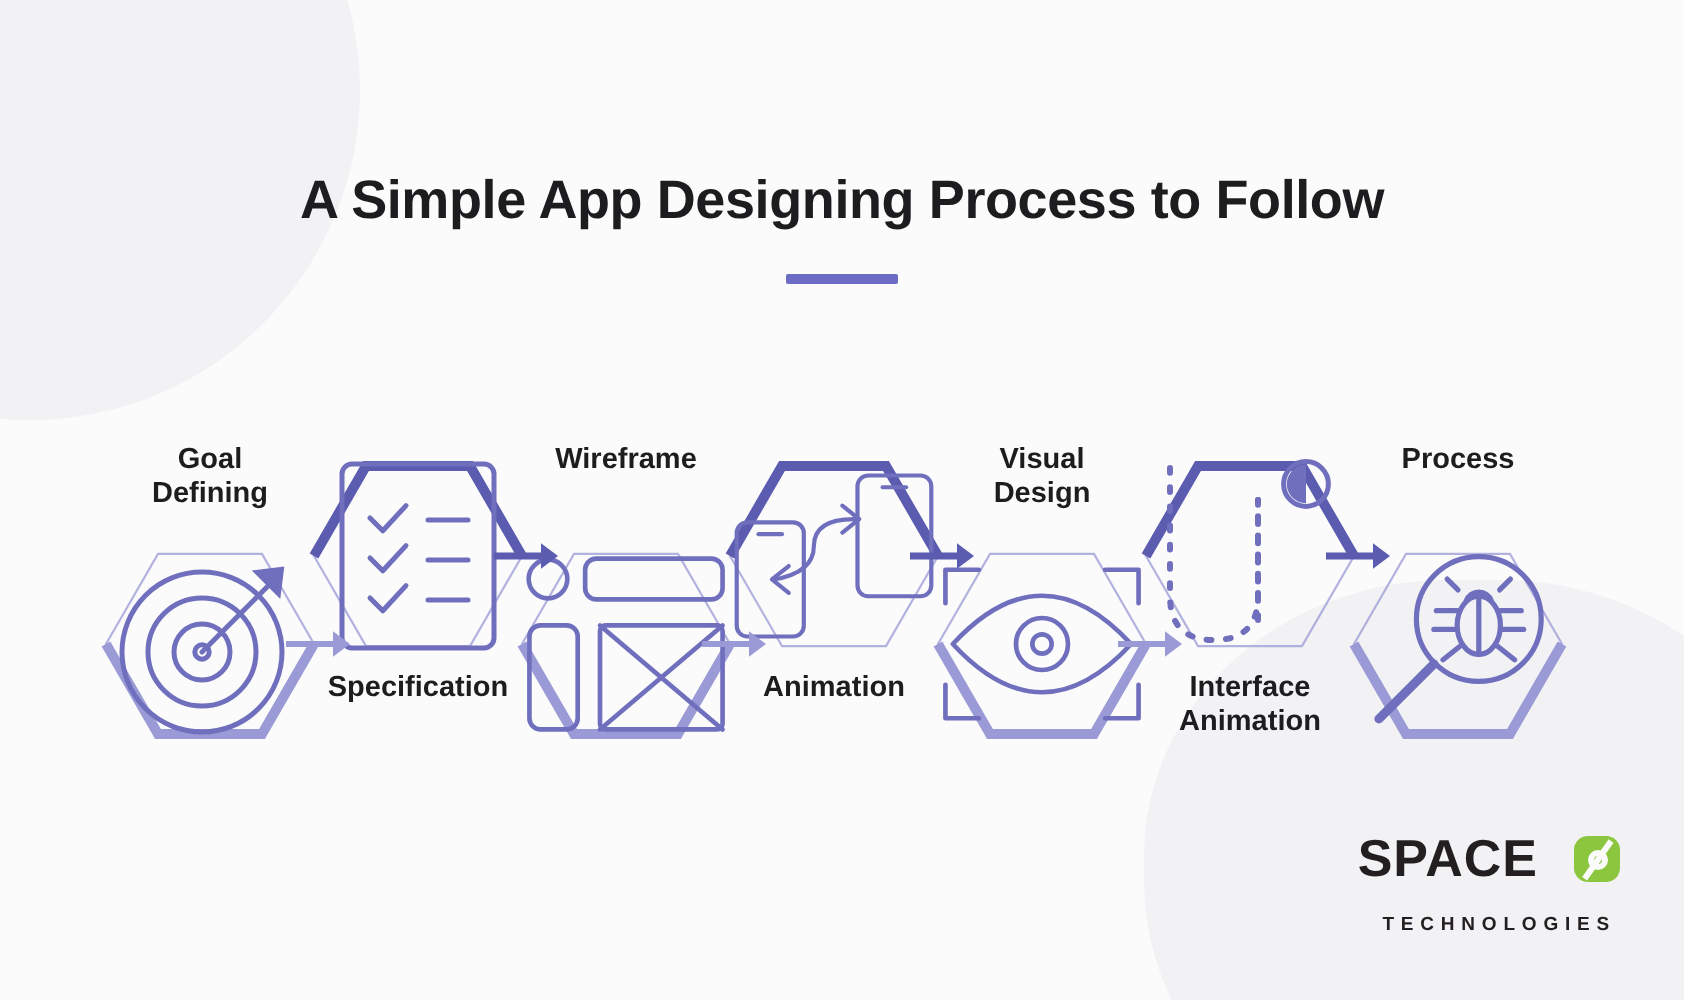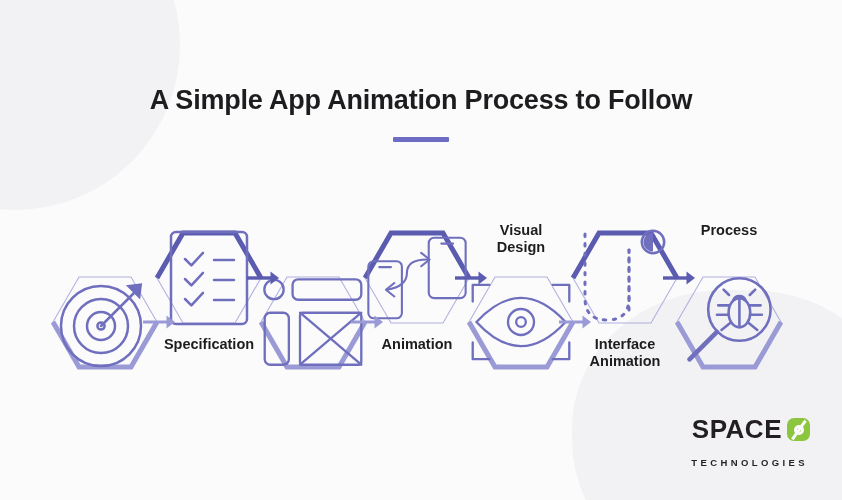--- a/index.html
+++ b/index.html
@@ -48,21 +48,21 @@
     font-size:14.5px;font-weight:bold;color:#1d1d1f;line-height:1.18;
   }
   .step.low  .steplabel{top:12px;}
   .step.high .steplabel{top:126px;}
 
   .arrow{position:absolute;width:34px;height:18px;}
   .arrow svg{display:block;overflow:visible;}
 
   
   #logo{position:absolute;right:32px;bottom:32px;text-align:right;}
-  #logo-main{display:flex;align-items:center;justify-content:flex-end;gap:3px;}
+  #logo-main{display:flex;align-items:center;justify-content:flex-end;gap:16px;}
   #logo-word{font-size:26px;font-weight:bold;color:#231f20;letter-spacing:0.5px;}
   #logo-mark{
     width:23px;height:23px;background:#8cc63f;border-radius:7px;
     position:relative;margin-left:2px;
   }
   #logo-mark::after{
     content:"";position:absolute;left:50%;top:50%;
     width:3.2px;height:23px;background:#fbfbfc;
     transform:translate(-50%,-50%) rotate(35deg);
   }
@@ -77,40 +77,44 @@
   }
 </style>
 </head>
 <body>
 
 <div id="canvas">
 
   <div class="blob" id="blob-tl"></div>
   <div class="blob" id="blob-br"></div>
 
-  <div id="title">A Simple App Animation Process to Follow</div>
+  <div id="title">A Simple App Designing Process to Follow</div>
   <div id="title-rule"></div>
 
   <div id="flow">
       <div class="step low" style="left: 53px;">
         <div class="hexwrap">
           <svg viewBox="0 0 104 104" width="104" height="104">
       <path d="M0.00,52.00 L26.00,6.97 L78.00,6.97 L104.00,52.00 L78.00,97.03 L26.00,97.03 Z" fill="none" stroke="#9a9ad6" stroke-width="1.1" opacity=".75"></path>
       <path d="M104.00,52.00 L78.00,97.03 L26.00,97.03 L0.00,52.00" fill="none" stroke="#9a9ad6" stroke-width="5" stroke-linecap="butt" stroke-linejoin="miter"></path>
     </svg>
           <div class="icon">
             <svg viewBox="0 0 52 52" width="52" height="52">
         <circle cx="24" cy="28" r="20" fill="none" stroke="#6f6fbe" stroke-width="1.25" stroke-linecap="round" stroke-linejoin="round"></circle>
         <circle cx="24" cy="28" r="13.5" fill="none" stroke="#6f6fbe" stroke-width="1.25" stroke-linecap="round" stroke-linejoin="round"></circle>
         <circle cx="24" cy="28" r="7" fill="none" stroke="#6f6fbe" stroke-width="1.25" stroke-linecap="round" stroke-linejoin="round"></circle>
         <circle cx="24" cy="28" r="1.8" fill="none" stroke="#6f6fbe" stroke-width="1.25" stroke-linecap="round" stroke-linejoin="round"></circle>
         <path d="M24 28 L43 9" fill="none" stroke="#6f6fbe" stroke-width="1.25" stroke-linecap="round" stroke-linejoin="round"></path>
         <path d="M37.5 8 L44 7.2 L43.2 13.7 Z" fill="#6f6fbe" stroke="#6f6fbe" stroke-width="1"></path>
       </svg>
           </div>
+        </div>
+        <div class="steplabel">
+          <div>Goal</div>
+          <div>Defining</div>
         </div>
       </div>
       <div class="step high" style="left: 157px;">
         <div class="hexwrap">
           <svg viewBox="0 0 104 104" width="104" height="104">
       <path d="M0.00,52.00 L26.00,6.97 L78.00,6.97 L104.00,52.00 L78.00,97.03 L26.00,97.03 Z" fill="none" stroke="#9a9ad6" stroke-width="1.1" opacity=".75"></path>
       <path d="M0.00,52.00 L26.00,6.97 L78.00,6.97 L104.00,52.00" fill="none" stroke="#5b5bb0" stroke-width="5" stroke-linecap="butt" stroke-linejoin="miter"></path>
     </svg>
           <div class="icon">
             <svg viewBox="0 0 44 52" width="40" height="47">
@@ -136,20 +140,23 @@
     </svg>
           <div class="icon">
             <svg viewBox="0 0 56 50" width="52" height="47">
         <circle cx="7" cy="7.5" r="5.2" fill="none" stroke="#6f6fbe" stroke-width="1.25" stroke-linecap="round" stroke-linejoin="round"></circle>
         <rect x="17" y="2" width="37" height="11" rx="3" fill="none" stroke="#6f6fbe" stroke-width="1.25" stroke-linecap="round" stroke-linejoin="round"></rect>
         <rect x="2" y="20" width="13" height="28" rx="3" fill="none" stroke="#6f6fbe" stroke-width="1.25" stroke-linecap="round" stroke-linejoin="round"></rect>
         <rect x="21" y="20" width="33" height="28" rx="1.5" fill="none" stroke="#6f6fbe" stroke-width="1.25" stroke-linecap="round" stroke-linejoin="round"></rect>
         <path d="M21 20 L54 48 M54 20 L21 48" fill="none" stroke="#6f6fbe" stroke-width="1.25" stroke-linecap="round" stroke-linejoin="round"></path>
       </svg>
           </div>
+        </div>
+        <div class="steplabel">
+          <div>Wireframe</div>
         </div>
       </div>
       <div class="step high" style="left: 365px;">
         <div class="hexwrap">
           <svg viewBox="0 0 104 104" width="104" height="104">
       <path d="M0.00,52.00 L26.00,6.97 L78.00,6.97 L104.00,52.00 L78.00,97.03 L26.00,97.03 Z" fill="none" stroke="#9a9ad6" stroke-width="1.1" opacity=".75"></path>
       <path d="M0.00,52.00 L26.00,6.97 L78.00,6.97 L104.00,52.00" fill="none" stroke="#5b5bb0" stroke-width="5" stroke-linecap="butt" stroke-linejoin="miter"></path>
     </svg>
           <div class="icon">
             <svg viewBox="0 0 62 52" width="56" height="47">

